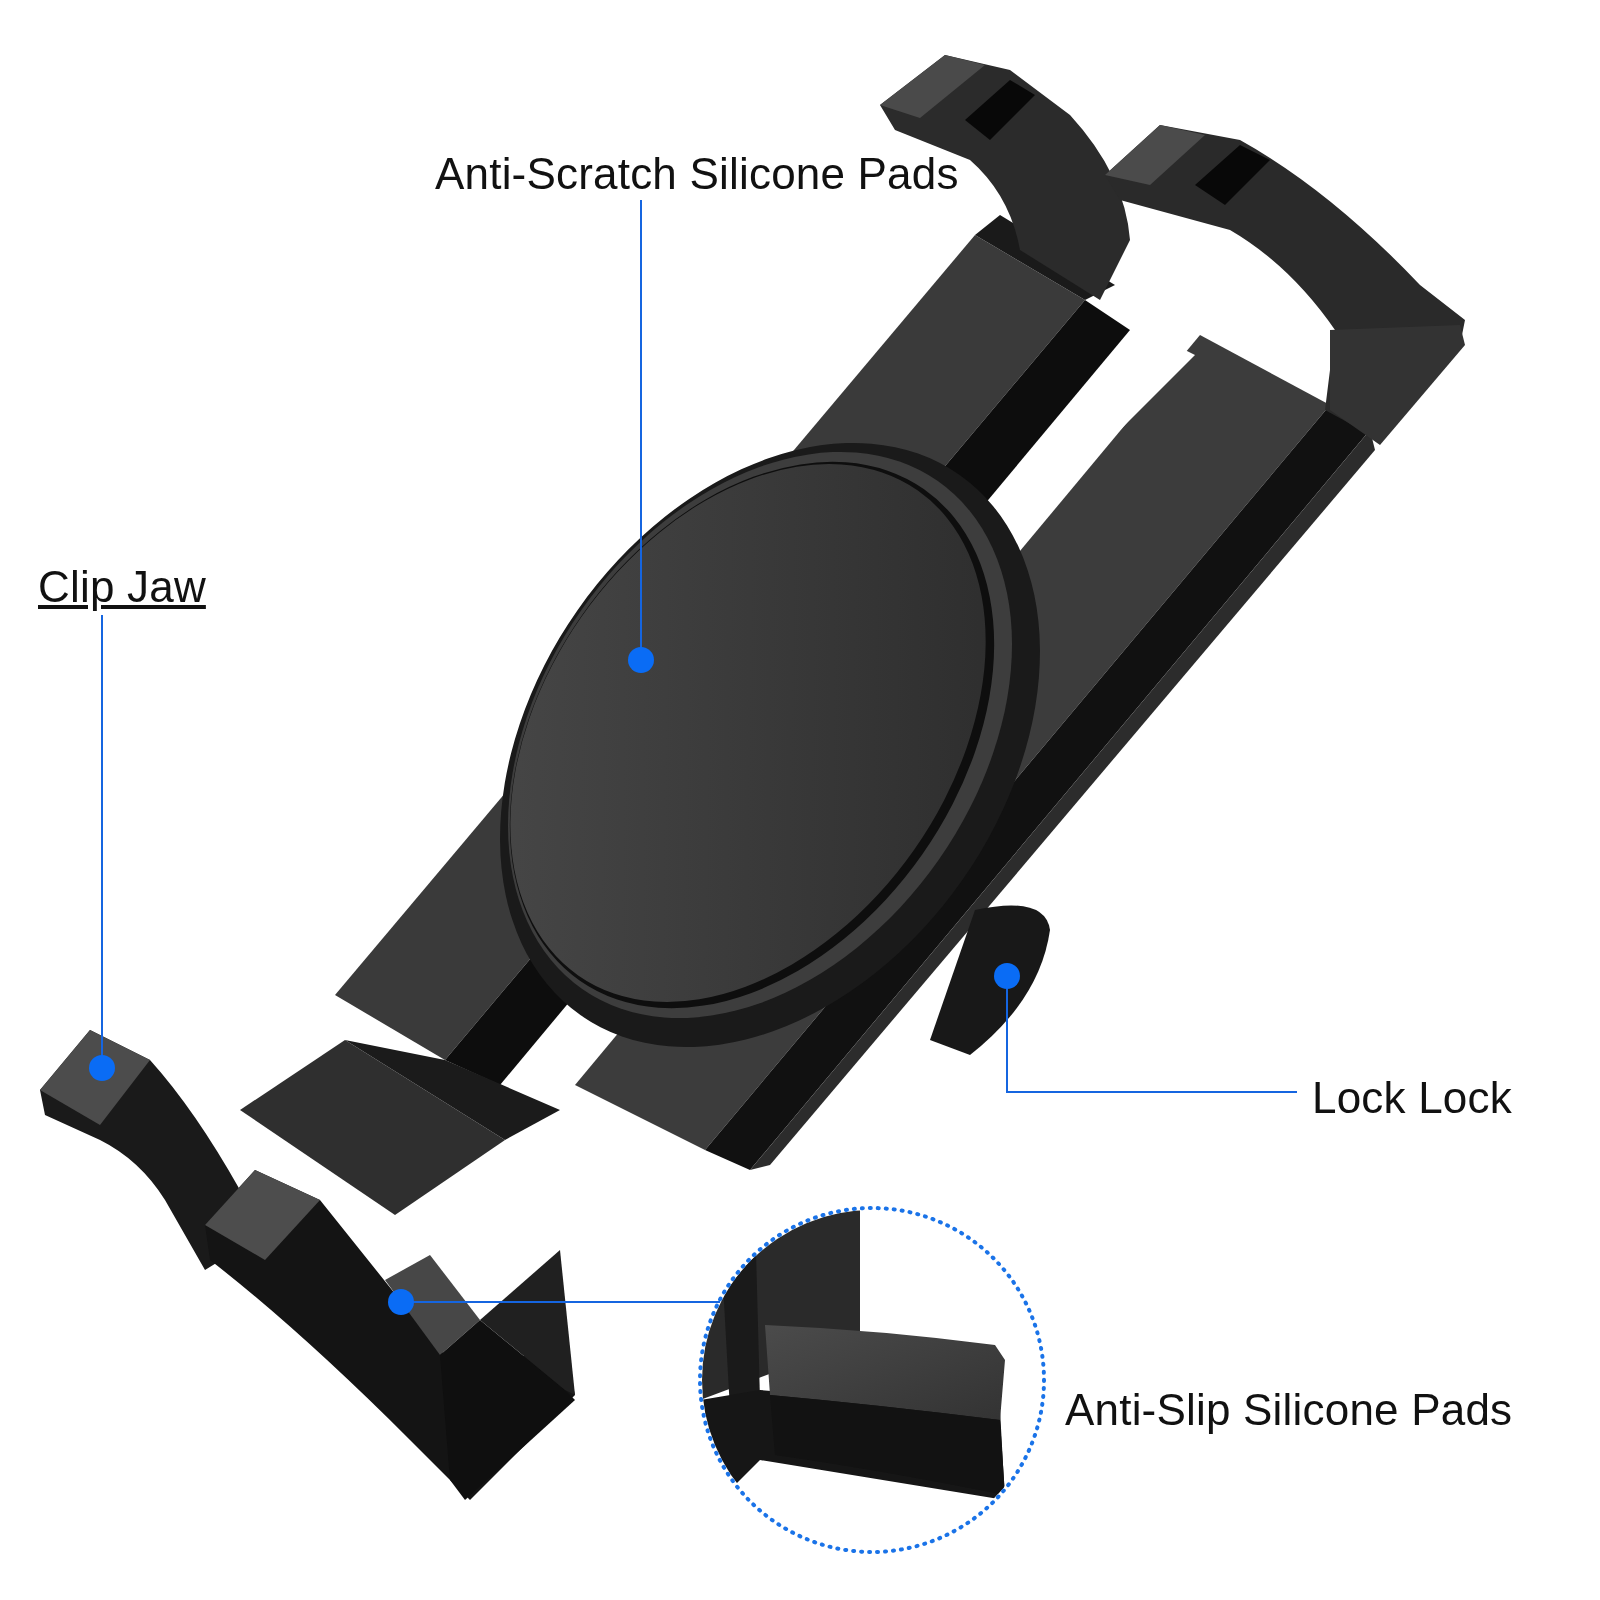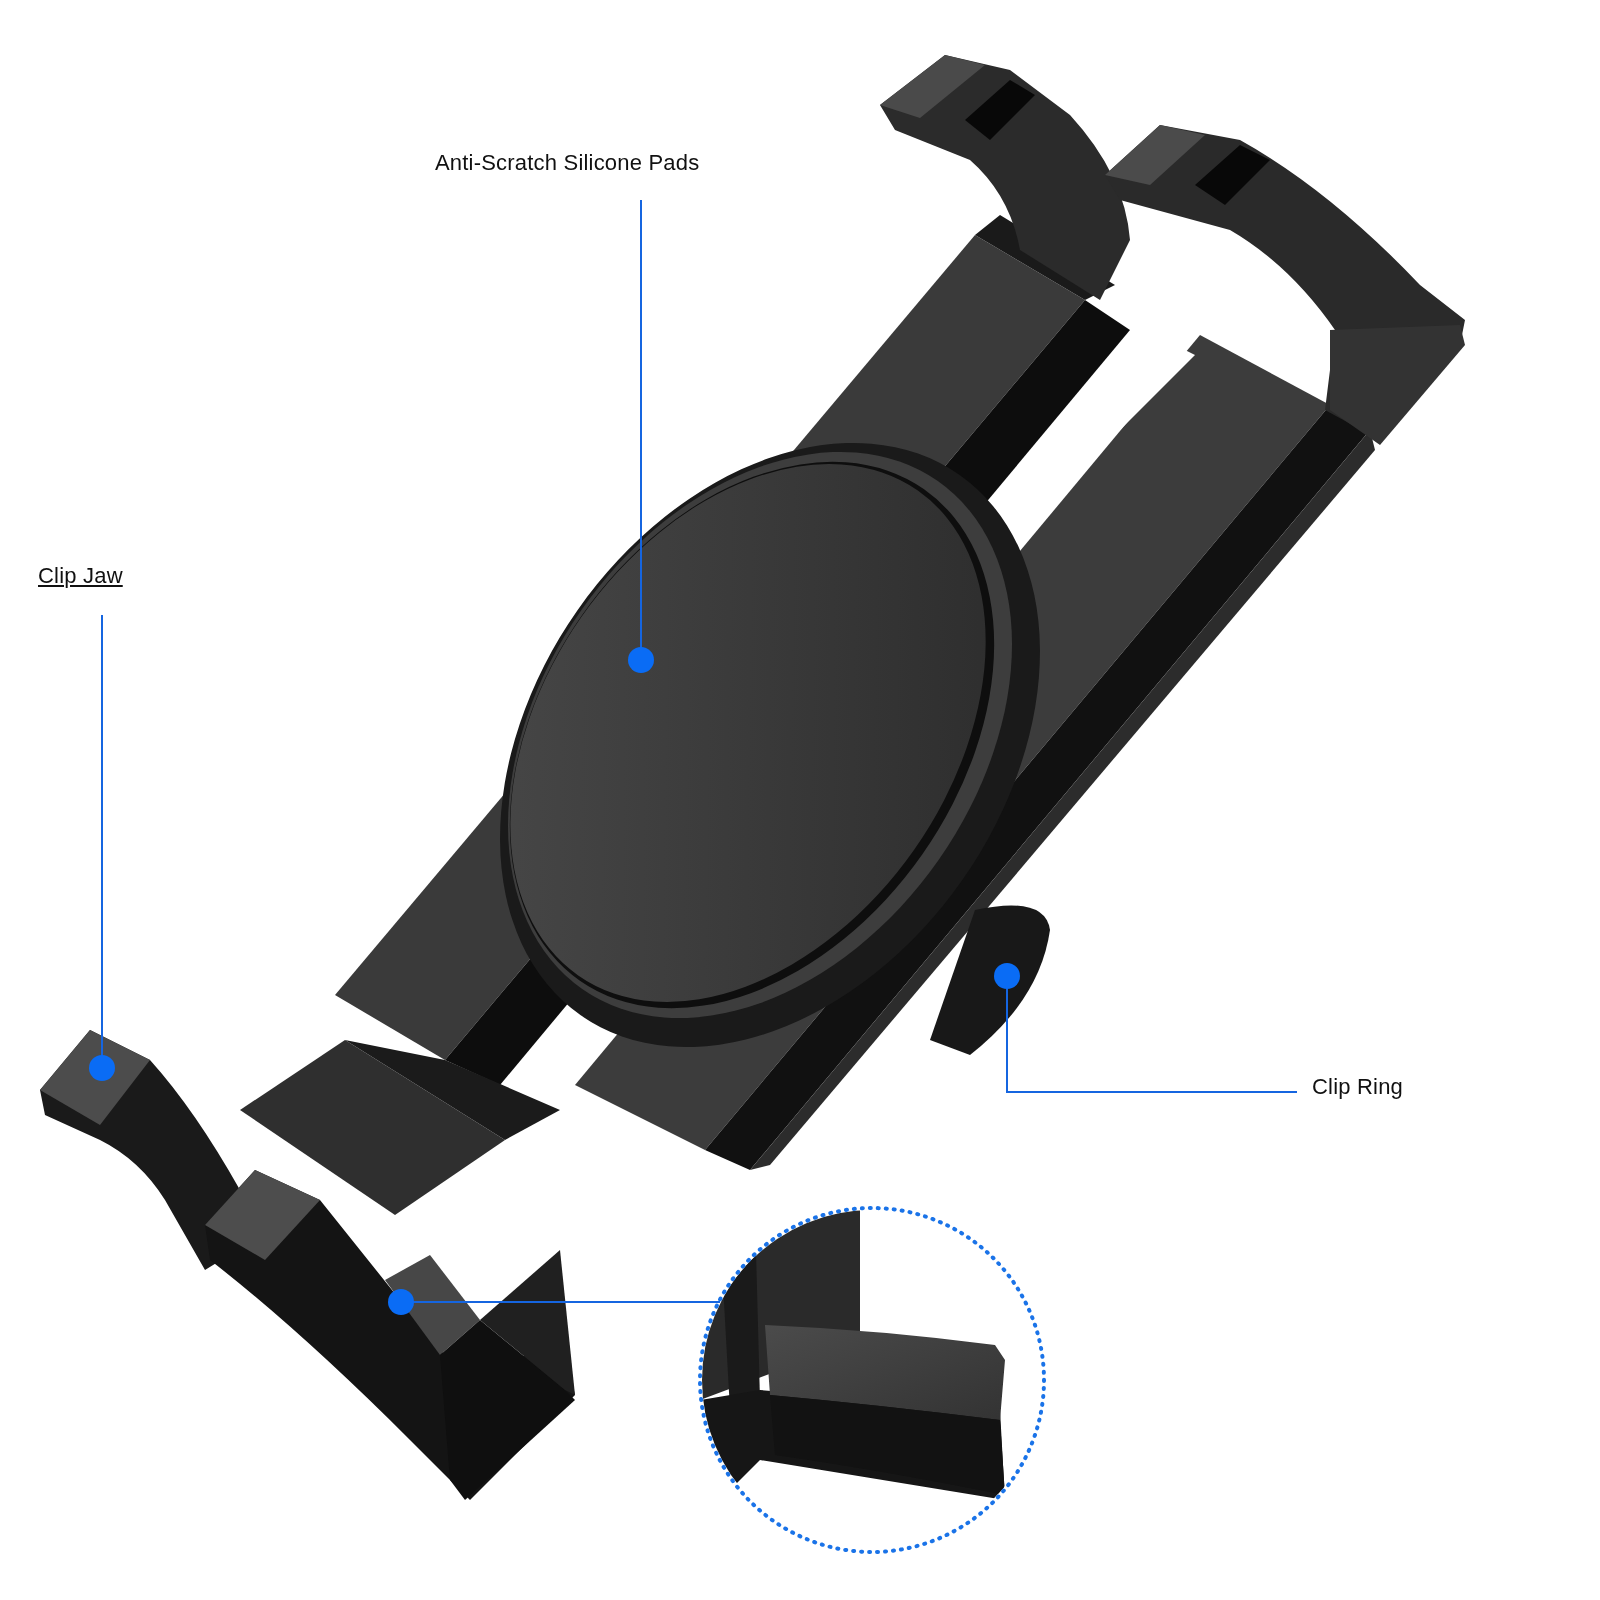--- a/index.html
+++ b/index.html
@@ -1,19 +1,19 @@
 <!DOCTYPE html>
 <html><head>
   <meta charset="utf-8">
   <style>
     html, body { margin: 0; padding: 0; background: #ffffff; }
     body { width: 1600px; height: 1600px; position: relative; overflow: hidden;
            font-family: "Liberation Sans", "DejaVu Sans", sans-serif; }
     #stage { position: absolute; left: 0; top: 0; width: 1600px; height: 1600px; }
-    .label { position: absolute; color: #111111; font-size: 22px; line-height: 1;
+    .label { position: absolute; color: #111111; font-size: 44px; line-height: 1;
              white-space: nowrap; letter-spacing: 0.2px; }
   </style>
 </head>
 <body>
 
 <div id="stage">
   <svg width="1600" height="1600" viewBox="0 0 1600 1600" xmlns="http://www.w3.org/2000/svg">
     <defs>
       <linearGradient id="faceGrad" x1="0" y1="0" x2="1" y2="1">
         <stop offset="0" stop-color="#4a4a4a"></stop>
@@ -107,14 +107,15 @@
       <circle cx="1007" cy="976" r="13" fill="#0a6cf5"></circle>
 
       <line x1="401" y1="1302" x2="720" y2="1302" stroke="#1565e0" stroke-width="2"></line>
       <circle cx="401" cy="1302" r="13" fill="#0a6cf5"></circle>
     </g>
   </svg>
 
   
   <div class="label" style="left:435px; top:152px;">Anti-Scratch Silicone Pads</div>
   <div class="label" style="left:38px; top:565px;text-decoration:underline;">Clip Jaw</div>
-  <div class="label" style="left:1312px; top:1076px;">Clip Ring</div>
+  <div class="label" style="left:1312px; top:1076px;">Lock Lock</div>
+  <div class="label" style="left:1065px; top:1388px;">Anti-Slip Silicone Pads</div>
 </div>
 
 </body></html>

